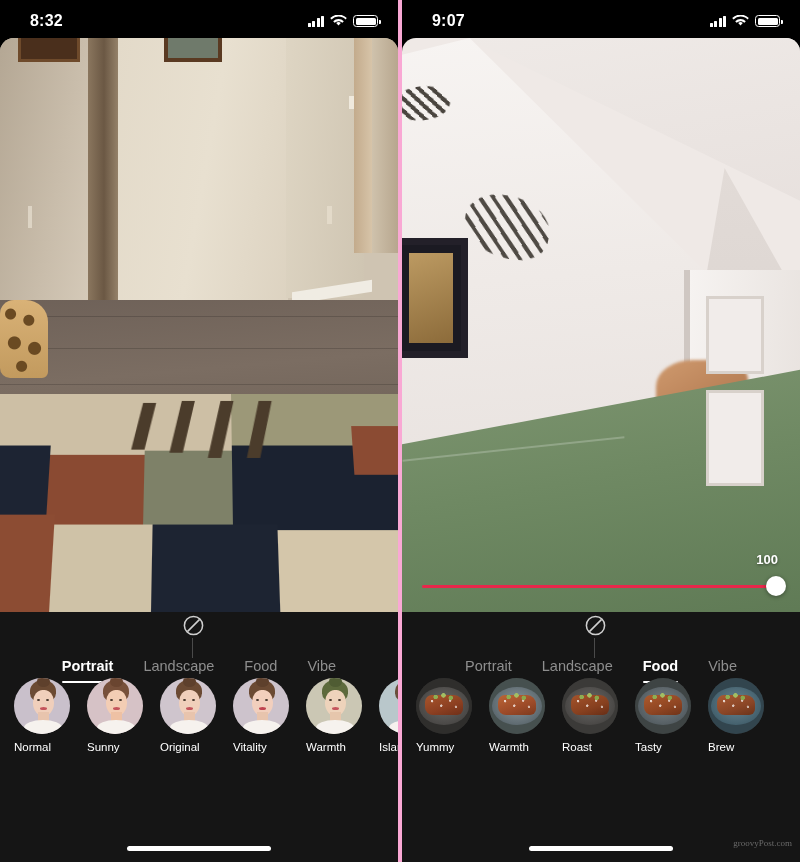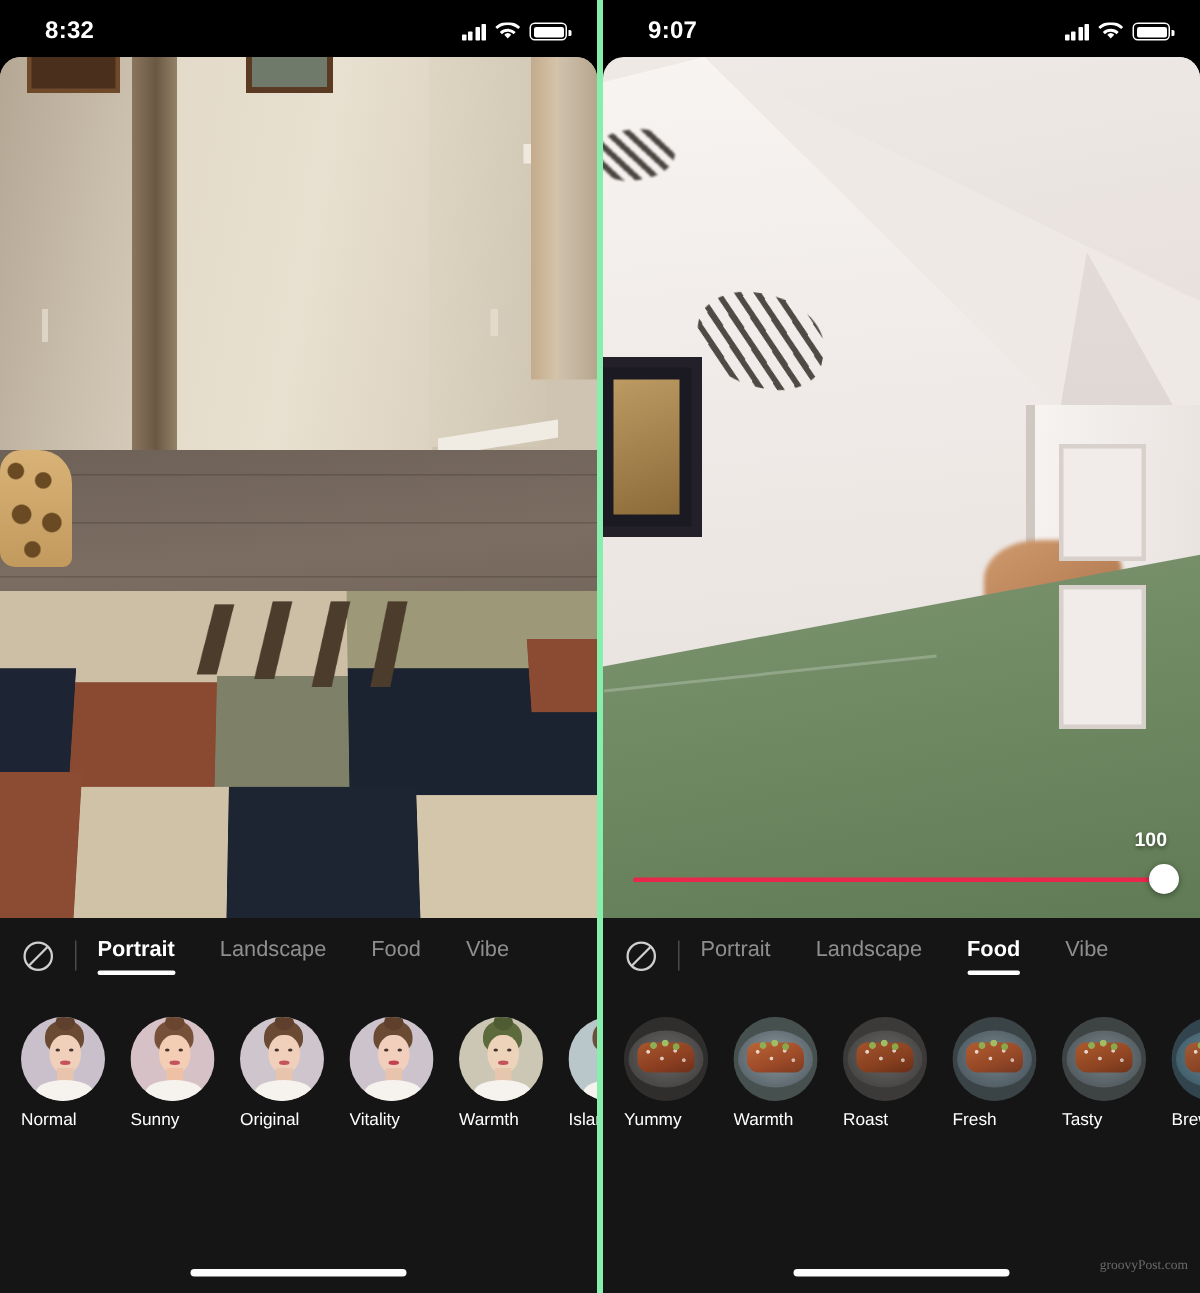--- a/index.html
+++ b/index.html
@@ -6,21 +6,21 @@
   html, body {
     width: 800px; height: 862px;
     background: #ffffff;
     font-family: "Liberation Sans", sans-serif;
     overflow: hidden;
   }
   .stage {
     position: relative;
     width: 800px; height: 862px;
     display: flex;
-    background: #86efac;
+    background: #f9a8d4;
   }
   .phone {
     position: relative;
     width: 398px; height: 862px;
     background: #000000;
     overflow: hidden;
     flex: 0 0 auto;
   }
   .phone.right { margin-left: 4px; width: 398px; }
 
@@ -258,21 +258,21 @@
   
   .panel {
     position: absolute; left: 0; right: 0; top: 612px; bottom: 0;
     background: #151515;
     z-index: 5;
   }
   .tabs {
     position: relative;
     height: 50px;
     display: flex; align-items: center;
-    padding-left: 12px;
+    flex-direction: column;
   }
   .nofilter-btn {
     width: 26px; height: 26px; flex: 0 0 auto;
     margin-right: 12px;
     display: flex; align-items: center; justify-content: center;
   }
   .divider {
     width: 1px; height: 20px; background: #4a4a4a; flex: 0 0 auto;
     margin-right: 14px;
   }
@@ -703,32 +703,20 @@
                 <div class="steak" style="background:linear-gradient(160deg,#a4532b,#87401f 60%,#672d16)"></div>
                 <div class="salt"></div>
                 <div class="garnish"></div>
               </div>
           </div>
           <div class="cap">Roast</div>
         </div>
         <div class="thumb">
           <div class="circ">
             <div class="ft">
-                <div class="bg" style="background:#3a4346"></div>
-                <div class="plate" style="background:radial-gradient(ellipse at 50% 45%,#79868c 0%,#535f66 70%,#3f4a50 100%)"></div>
-                <div class="steak" style="background:linear-gradient(160deg,#b15c2f,#954826 60%,#743722)"></div>
-                <div class="salt"></div>
-                <div class="garnish"></div>
-              </div>
-          </div>
-          <div class="cap">Fresh</div>
-        </div>
-        <div class="thumb">
-          <div class="circ">
-            <div class="ft">
                 <div class="bg" style="background:#3e4444"></div>
                 <div class="plate" style="background:radial-gradient(ellipse at 50% 45%,#7c8589 0%,#555e63 70%,#414a4f 100%)"></div>
                 <div class="steak" style="background:linear-gradient(160deg,#ad5a2d,#8f4522 60%,#6f3319)"></div>
                 <div class="salt"></div>
                 <div class="garnish"></div>
               </div>
           </div>
           <div class="cap">Tasty</div>
         </div>
         <div class="thumb">

